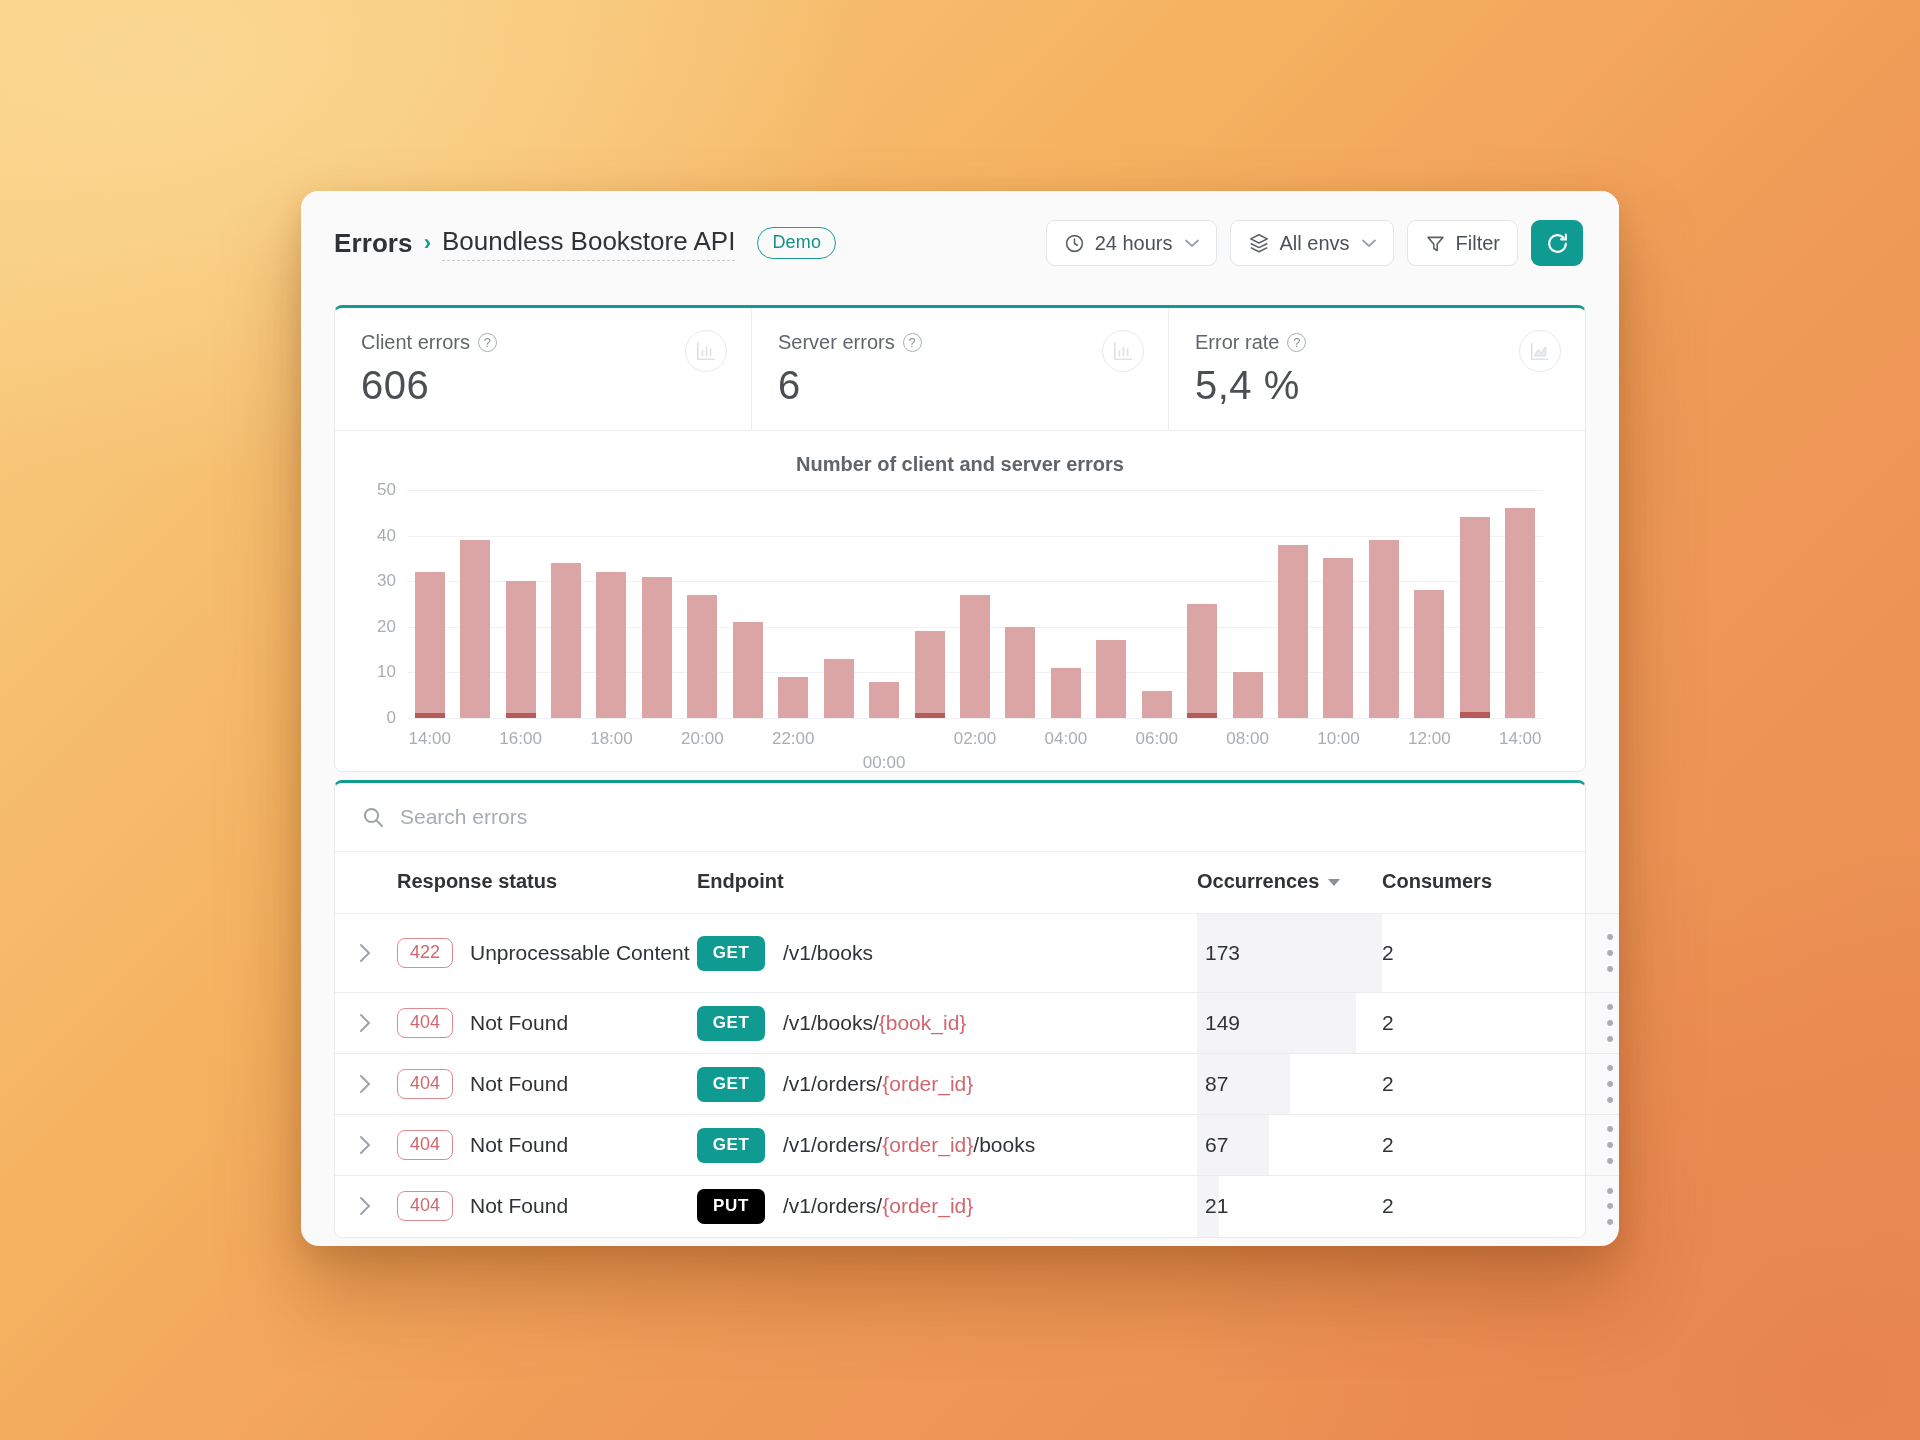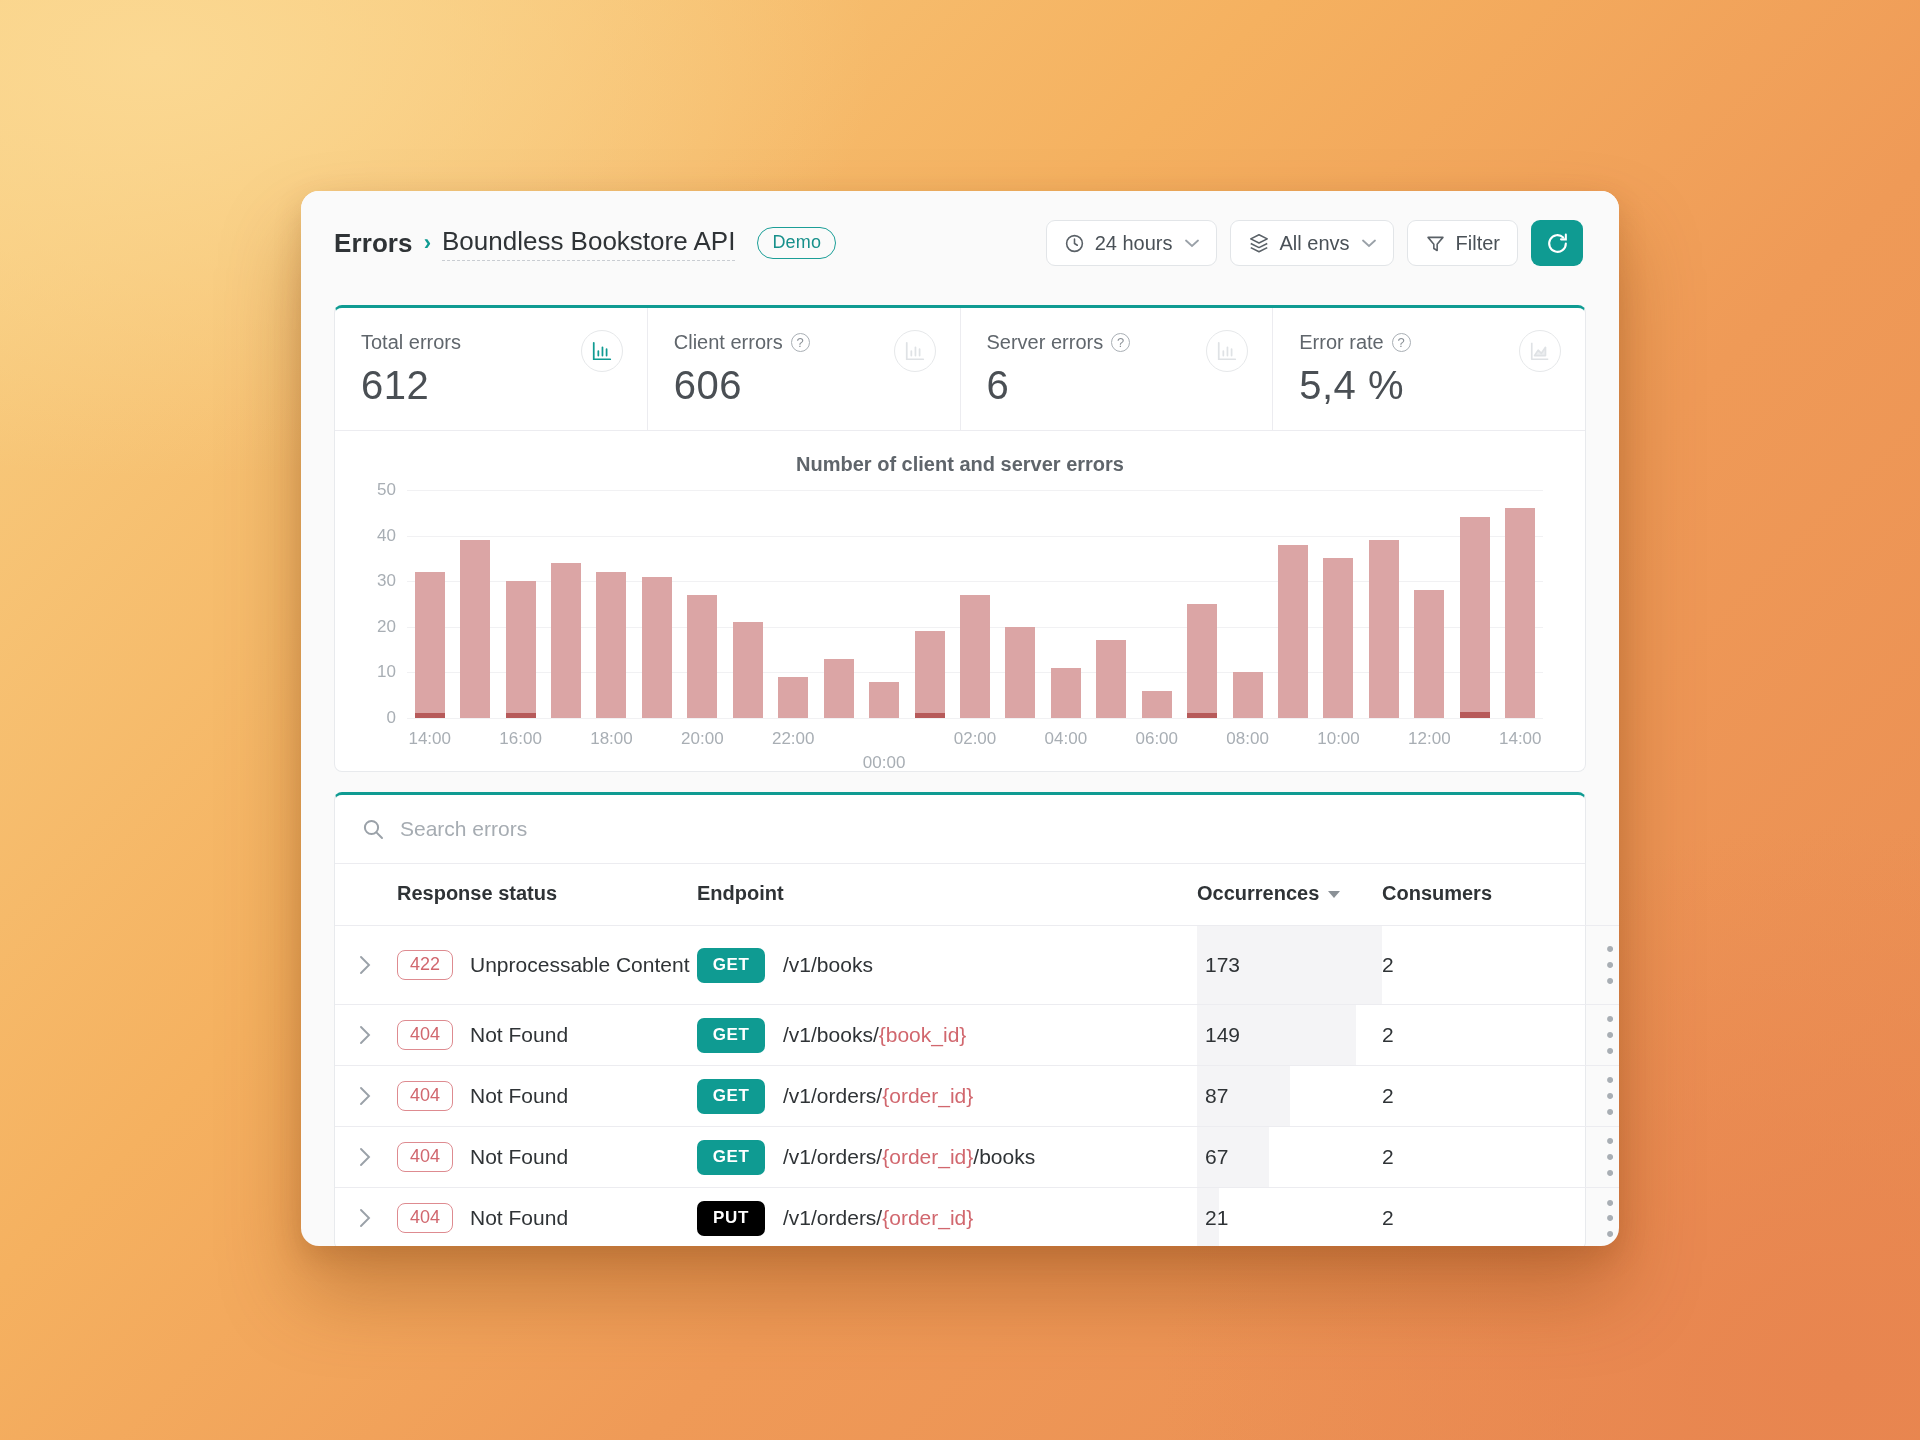--- a/index.html
+++ b/index.html
@@ -133,21 +133,21 @@
   .bar .srv { position: absolute; left: 0; right: 0; bottom: 0; background: #b75a5a; }
   .xaxis {
     position: relative; height: 34px; margin: 7px 22px 0 52px;
   }
   .xtick {
     position: absolute; transform: translateX(-50%);
     font-size: 17px; color: #a8aeb4; top: 4px;
   }
 
   
-  .table-card { margin-top: 20px; }
+  .table-card { margin-top: 8px; }
   .search-row {
     display: flex; align-items: center; gap: 15px;
     padding: 22px 26px;
     border-bottom: 1px solid #ececf0;
   }
   .search-input {
     border: none; outline: none; font-size: 21px; color: #2f3336;
     font-family: "Liberation Sans", sans-serif;
     width: 100%; background: transparent;
   }
@@ -267,32 +267,20 @@
               <path d="M20 3.5V8h-4.6"></path>
           </svg>
         </span>
       </div>
     </div>
   </div>
 
   <div class="card stats-card">
     <div class="stats">
 
-      <div class="stat">
-        <div class="stat-label">
-          <span>Total errors</span>
-        </div>
-        <div class="stat-value">612</div>
-        <div class="stat-ico">
-          <svg width="22" height="22" viewBox="0 0 24 24" fill="none" stroke="#0f9b92" stroke-width="1.9" stroke-linecap="round">
-            <path d="M3 3v18h18" stroke="#0f9b92"></path>
-              <path d="M8 17v-5M12.5 17V8M17 17v-7"></path>
-          </svg>
-        </div>
-      </div>
 
       <div class="stat">
         <div class="stat-label">
           <span>Client errors</span>
           <span class="qmark">?</span>
         </div>
         <div class="stat-value">606</div>
         <div class="stat-ico">
           <svg width="22" height="22" viewBox="0 0 24 24" fill="none" stroke="#dfe2e5" stroke-width="1.9" stroke-linecap="round">
             <path d="M3 3v18h18"></path>

